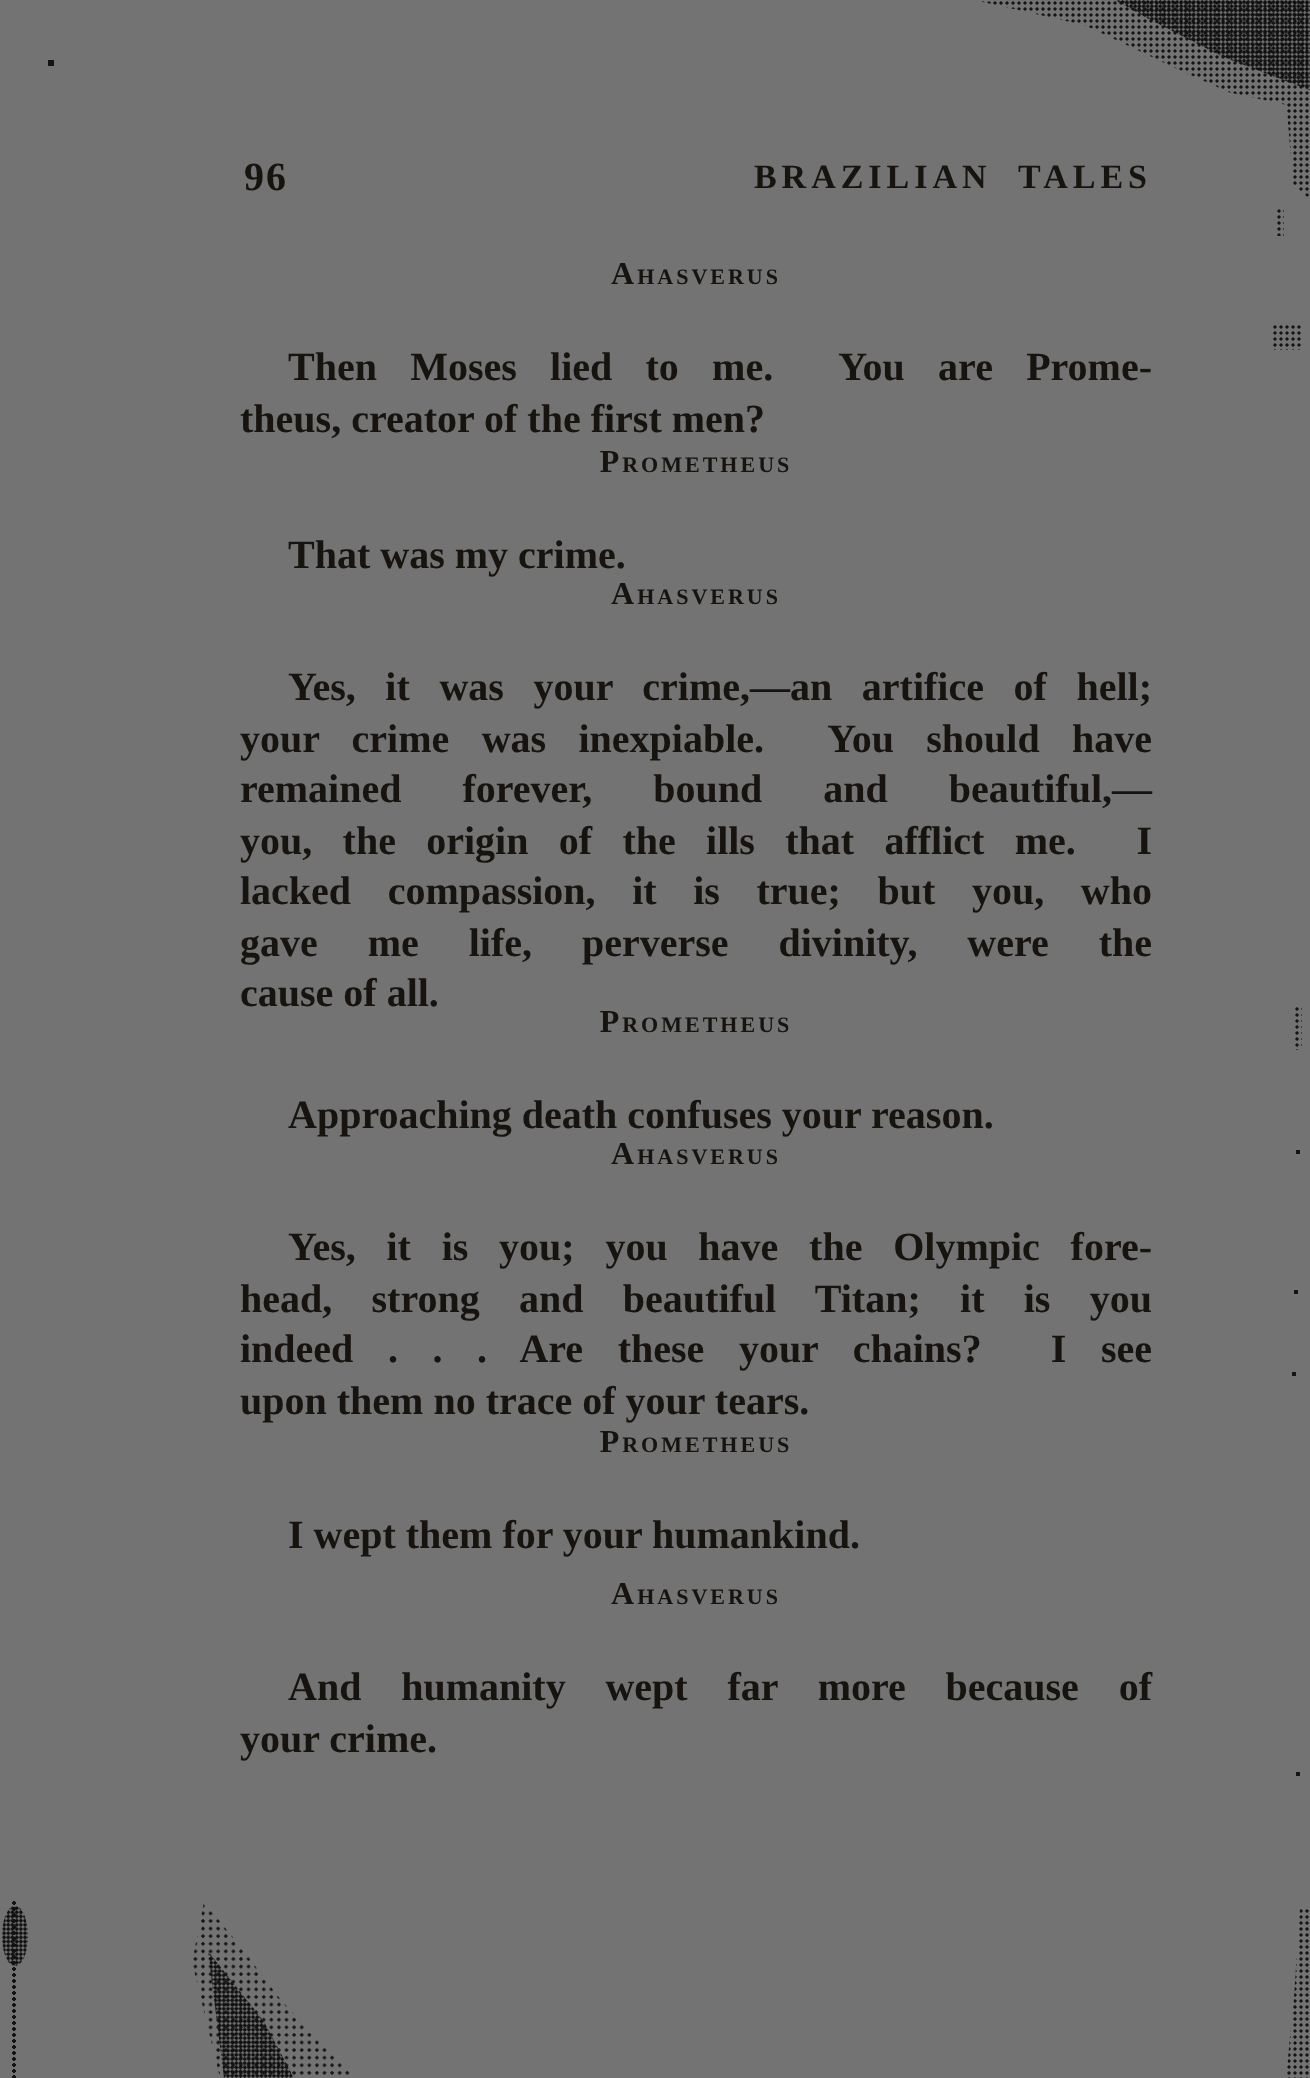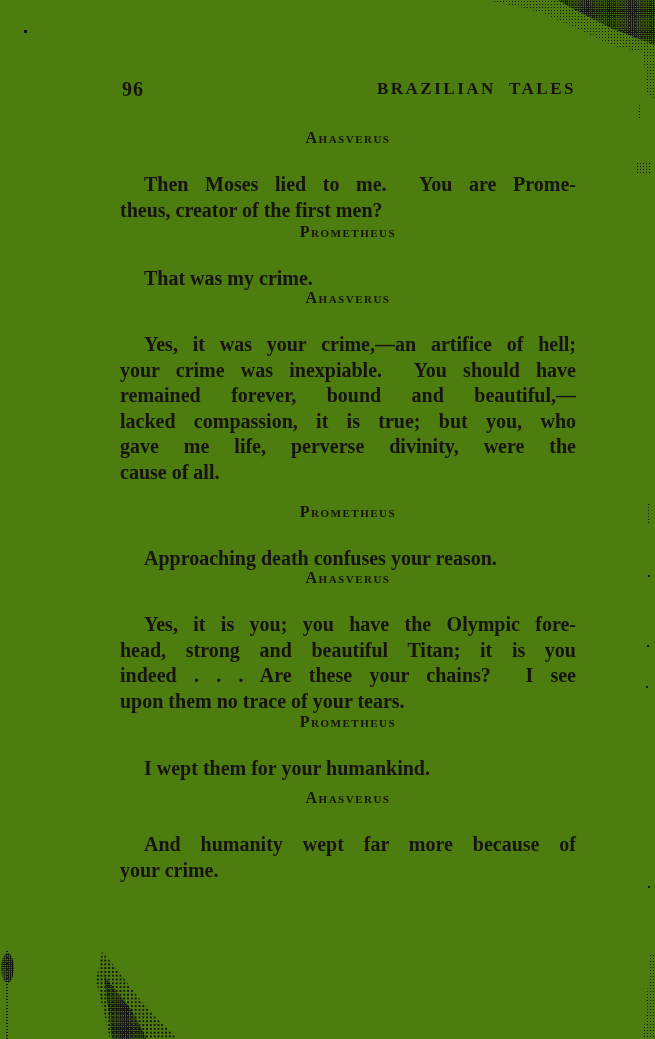--- a/index.html
+++ b/index.html
@@ -1,20 +1,20 @@
 <!DOCTYPE html>
 <html><head>
 <meta charset="utf-8">
 <style>
   html, body { margin: 0; padding: 0; background: #e8e8e8; }
   .page {
     position: relative;
     width: 655px;
     height: 1039px;
-    background: #4d7c0f;
+    background: #737373;
     overflow: hidden;
     font-family: "Liberation Serif", serif;
     font-weight: bold;
     color: #17130e;
   }
 
   
   .header { position: absolute; top: 76px; left: 120px; width: 456px; height: 26px; }
   .pagenum { position: absolute; left: 2px; top: 0; font-size: 20px; line-height: 26px; letter-spacing: 1px; }
   .running-title {
@@ -120,20 +120,21 @@
       <div class="ln first">That was my crime.</div>
     </div>
   </div>
 
   <div class="section s3">
     <div class="speaker">Ahasverus</div>
     <div class="para">
       <div class="ln first j">Yes, it was your crime,—an artifice of hell;</div>
       <div class="ln j">your crime was inexpiable.  You should have</div>
       <div class="ln j">remained forever, bound and beautiful,—</div>
+      <div class="ln j">you, the origin of the ills that afflict me.  I</div>
       <div class="ln j">lacked compassion, it is true; but you, who</div>
       <div class="ln j">gave me life, perverse divinity, were the</div>
       <div class="ln">cause of all.</div>
     </div>
   </div>
 
   <div class="section s4">
     <div class="speaker">Prometheus</div>
     <div class="para">
       <div class="ln first">Approaching death confuses your reason.</div>

